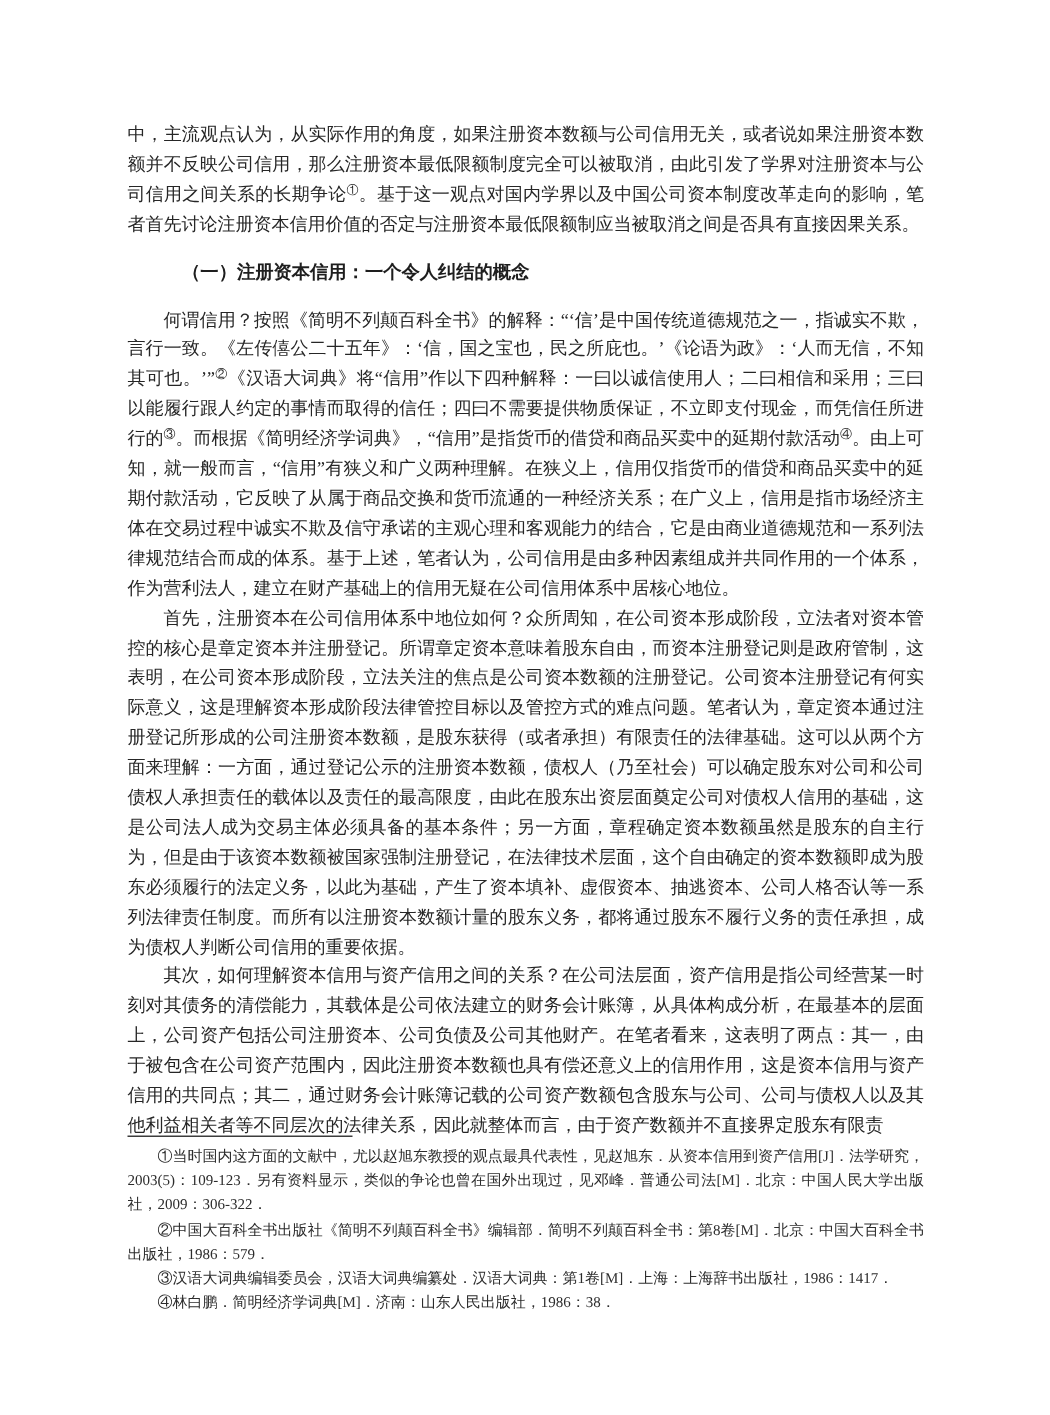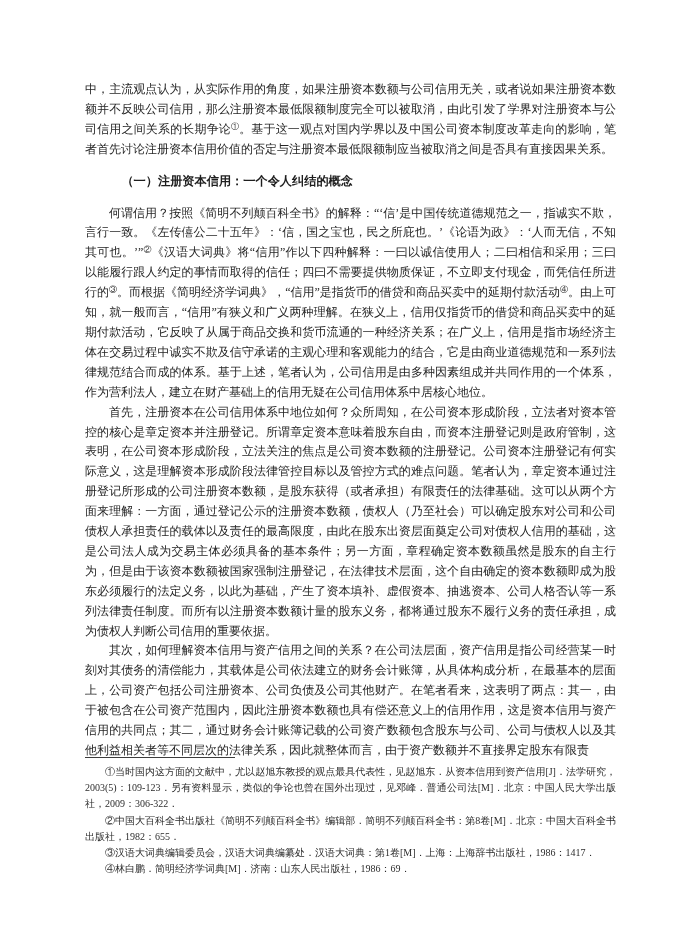--- a/index.html
+++ b/index.html
@@ -66,19 +66,19 @@
     <p class="para indent">何谓信用？按照《简明不列颠百科全书》的解释：“‘信’是中国传统道德规范之一，指诚实不欺，言行一致。《左传僖公二十五年》：‘信，国之宝也，民之所庇也。’《论语为政》：‘人而无信，不知其可也。’”<sup class="fn-ref">②</sup>《汉语大词典》将“信用”作以下四种解释：一曰以诚信使用人；二曰相信和采用；三曰以能履行跟人约定的事情而取得的信任；四曰不需要提供物质保证，不立即支付现金，而凭信任所进行的<sup class="fn-ref">③</sup>。而根据《简明经济学词典》，“信用”是指货币的借贷和商品买卖中的延期付款活动<sup class="fn-ref">④</sup>。由上可知，就一般而言，“信用”有狭义和广义两种理解。在狭义上，信用仅指货币的借贷和商品买卖中的延期付款活动，它反映了从属于商品交换和货币流通的一种经济关系；在广义上，信用是指市场经济主体在交易过程中诚实不欺及信守承诺的主观心理和客观能力的结合，它是由商业道德规范和一系列法律规范结合而成的体系。基于上述，笔者认为，公司信用是由多种因素组成并共同作用的一个体系，作为营利法人，建立在财产基础上的信用无疑在公司信用体系中居核心地位。</p>
 
     <p class="para indent">首先，注册资本在公司信用体系中地位如何？众所周知，在公司资本形成阶段，立法者对资本管控的核心是章定资本并注册登记。所谓章定资本意味着股东自由，而资本注册登记则是政府管制，这表明，在公司资本形成阶段，立法关注的焦点是公司资本数额的注册登记。公司资本注册登记有何实际意义，这是理解资本形成阶段法律管控目标以及管控方式的难点问题。笔者认为，章定资本通过注册登记所形成的公司注册资本数额，是股东获得（或者承担）有限责任的法律基础。这可以从两个方面来理解：一方面，通过登记公示的注册资本数额，债权人（乃至社会）可以确定股东对公司和公司债权人承担责任的载体以及责任的最高限度，由此在股东出资层面奠定公司对债权人信用的基础，这是公司法人成为交易主体必须具备的基本条件；另一方面，章程确定资本数额虽然是股东的自主行为，但是由于该资本数额被国家强制注册登记，在法律技术层面，这个自由确定的资本数额即成为股东必须履行的法定义务，以此为基础，产生了资本填补、虚假资本、抽逃资本、公司人格否认等一系列法律责任制度。而所有以注册资本数额计量的股东义务，都将通过股东不履行义务的责任承担，成为债权人判断公司信用的重要依据。</p>
 
     <p class="para indent">其次，如何理解资本信用与资产信用之间的关系？在公司法层面，资产信用是指公司经营某一时刻对其债务的清偿能力，其载体是公司依法建立的财务会计账簿，从具体构成分析，在最基本的层面上，公司资产包括公司注册资本、公司负债及公司其他财产。在笔者看来，这表明了两点：其一，由于被包含在公司资产范围内，因此注册资本数额也具有偿还意义上的信用作用，这是资本信用与资产信用的共同点；其二，通过财务会计账簿记载的公司资产数额包含股东与公司、公司与债权人以及其他利益相关者等不同层次的法律关系，因此就整体而言，由于资产数额并不直接界定股东有限责</p>
   </div>
 
   <div class="footnote-block">
     <div class="fn-divider"></div>
     <p class="fn">①当时国内这方面的文献中，尤以赵旭东教授的观点最具代表性，见赵旭东．从资本信用到资产信用[J]．法学研究，2003(5)：109-123．另有资料显示，类似的争论也曾在国外出现过，见邓峰．普通公司法[M]．北京：中国人民大学出版社，2009：306-322．</p>
-    <p class="fn">②中国大百科全书出版社《简明不列颠百科全书》编辑部．简明不列颠百科全书：第8卷[M]．北京：中国大百科全书出版社，1982：655．</p>
+    <p class="fn">②中国大百科全书出版社《简明不列颠百科全书》编辑部．简明不列颠百科全书：第8卷[M]．北京：中国大百科全书出版社，1986：579．</p>
     <p class="fn">③汉语大词典编辑委员会，汉语大词典编纂处．汉语大词典：第1卷[M]．上海：上海辞书出版社，1986：1417．</p>
-    <p class="fn">④林白鹏．简明经济学词典[M]．济南：山东人民出版社，1986：69．</p>
+    <p class="fn">④林白鹏．简明经济学词典[M]．济南：山东人民出版社，1986：38．</p>
   </div>
 
 
 </div>
 
 </body></html>

